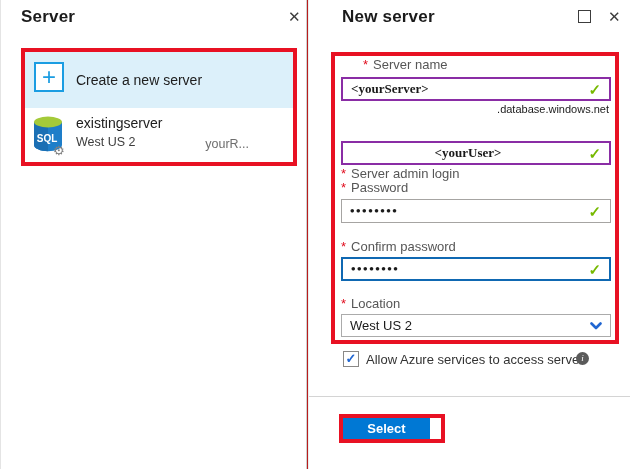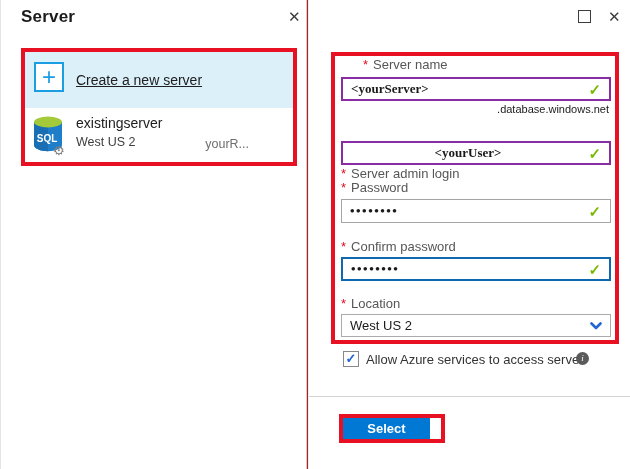--- a/index.html
+++ b/index.html
@@ -17,21 +17,21 @@
   .max-box { position:absolute; width:13px; height:13px; border:1px solid #3c3c3c; cursor:pointer; }
 
   
   .hl { position:absolute; border:4px solid #e81123; }
 
   
   .list-box { left:20px; top:48px; width:276px; height:118px; }
   .item-create { position:absolute; left:0; top:0; width:268px; height:56px; background:#dcf0fa; cursor:pointer; }
   .plus-box { position:absolute; left:9px; top:10px; width:30px; height:30px; background:#fff;
               border:2px solid #1b9de2; color:#1b9de2; font-size:24px; line-height:25px; text-align:center; }
-  .item-create-label { position:absolute; left:51px; top:0; height:56px; line-height:56px; font-size:14px; color:#202020;text-decoration:underline; }
+  .item-create-label { position:absolute; left:51px; top:0; height:56px; line-height:56px; font-size:14px; color:#202020; }
   .item-server { position:absolute; left:0; top:56px; width:268px; height:54px; background:#fff; cursor:pointer; }
   .sql-icon { position:absolute; left:6px; top:7px; }
   .srv-name { position:absolute; left:51px; top:7px; font-size:14px; color:#202020; }
   .srv-loc  { position:absolute; left:51px; top:27px; font-size:12.5px; color:#3d3d3d; }
   .srv-rg   { position:absolute; right:44px; top:29px; font-size:12.5px; color:#6e6e6e; }
 
   
   .form-box { left:22px; top:52px; width:288px; height:292px; }
   .f-label { position:absolute; left:6px; font-size:13px; color:#565656; white-space:nowrap; }
   .req { color:#e00b1c; margin-right:5px; font-size:13px; }
@@ -85,20 +85,21 @@
           <text x="22" y="40" font-size="13" fill="#808080" font-family="DejaVu Sans, sans-serif">⚙</text>
         </svg>
         <span class="srv-name">existingserver</span>
         <span class="srv-loc">West US 2</span>
         <span class="srv-rg">yourR...</span>
       </div>
     </div>
   </div>
 
   <div class="right-panel">
+    <div class="panel-title" style="left:33px; top:7px;">New server</div>
     <span class="max-box" style="left:269px; top:10px;"></span>
     <span class="chrome-icon" style="left:299px; top:9px;">✕</span>
 
     <div class="hl form-box">
 
       <div class="f-label" style="top:1px;margin-left:22px;">
         <span class="req">*</span><span>Server name</span>
       </div>
       <input class="f-input b-purple" style="top: 21px;" type="text" value="&lt;yourServer&gt;">
       <span class="check" style="right:14px; top:26px;">✓</span>

